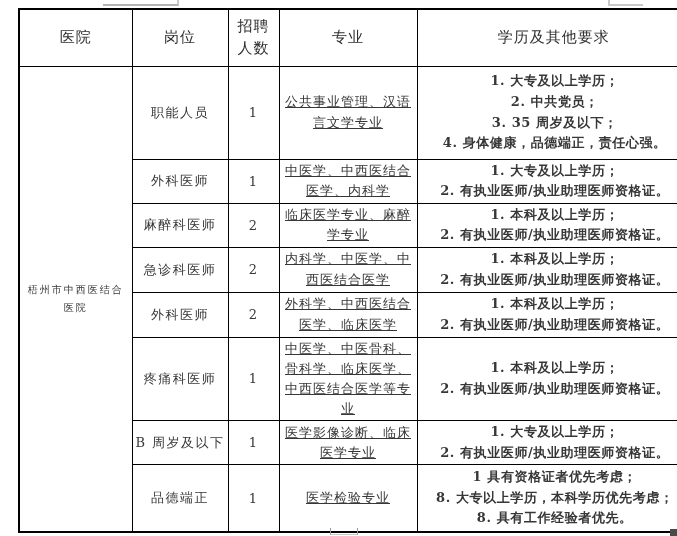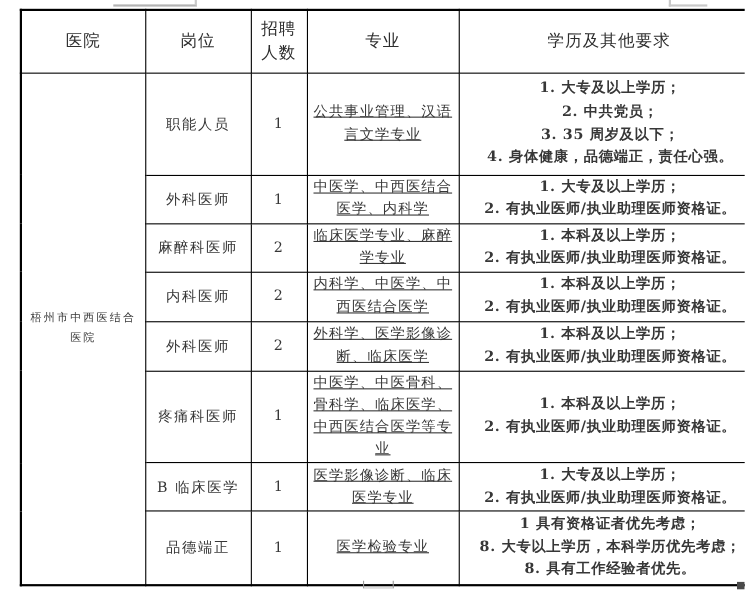--- a/index.html
+++ b/index.html
@@ -87,48 +87,48 @@
     <tr style="height:43px">
       <td class="pos">麻醉科医师</td>
       <td>2</td>
       <td class="major">临床医学专业、麻醉学专业</td>
       <td class="req">
         <div class="line">1. 本科及以上学历；</div>
         <div class="line">2. 有执业医师/执业助理医师资格证。</div>
       </td>
     </tr>
     <tr style="height:45px">
-      <td class="pos">内科医师</td>
+      <td class="pos">急诊科医师</td>
       <td>2</td>
       <td class="major">内科学、中医学、中西医结合医学</td>
       <td class="req">
         <div class="line">1. 本科及以上学历；</div>
         <div class="line">2. 有执业医师/执业助理医师资格证。</div>
       </td>
     </tr>
     <tr style="height:45px">
       <td class="pos">外科医师</td>
       <td>2</td>
-      <td class="major">外科学、医学影像诊断、临床医学</td>
+      <td class="major">外科学、中西医结合医学、临床医学</td>
       <td class="req">
         <div class="line">1. 本科及以上学历；</div>
         <div class="line">2. 有执业医师/执业助理医师资格证。</div>
       </td>
     </tr>
     <tr style="height:82px">
       <td class="pos">疼痛科医师</td>
       <td>1</td>
       <td class="major">中医学、中医骨科、骨科学、临床医学、中西医结合医学等专业</td>
       <td class="req">
         <div class="line">1. 本科及以上学历；</div>
         <div class="line">2. 有执业医师/执业助理医师资格证。</div>
       </td>
     </tr>
     <tr style="height:44px">
-      <td class="pos">B 临床医学</td>
+      <td class="pos">B 周岁及以下</td>
       <td>1</td>
       <td class="major">医学影像诊断、临床医学专业</td>
       <td class="req">
         <div class="line">1. 大专及以上学历；</div>
         <div class="line">2. 有执业医师/执业助理医师资格证。</div>
       </td>
     </tr>
     <tr style="height:67px">
       <td class="pos">品德端正</td>
       <td>1</td>

